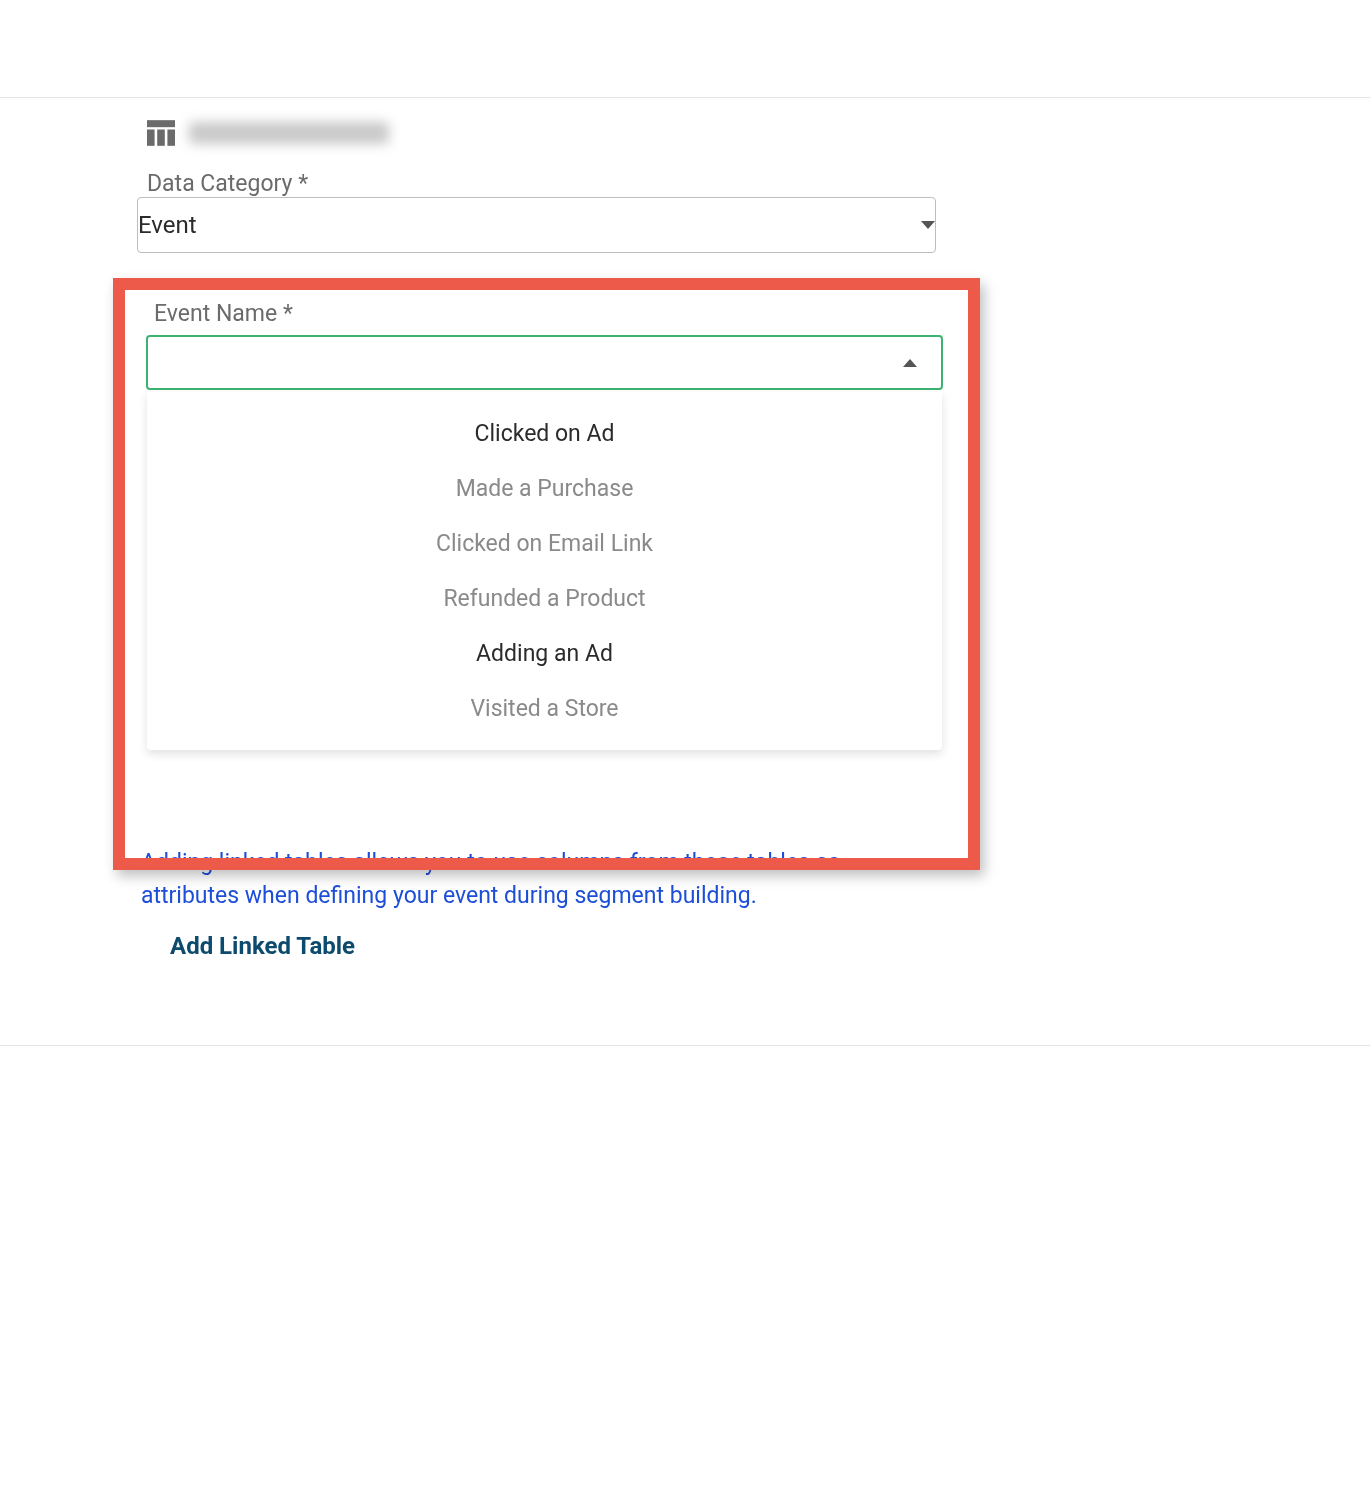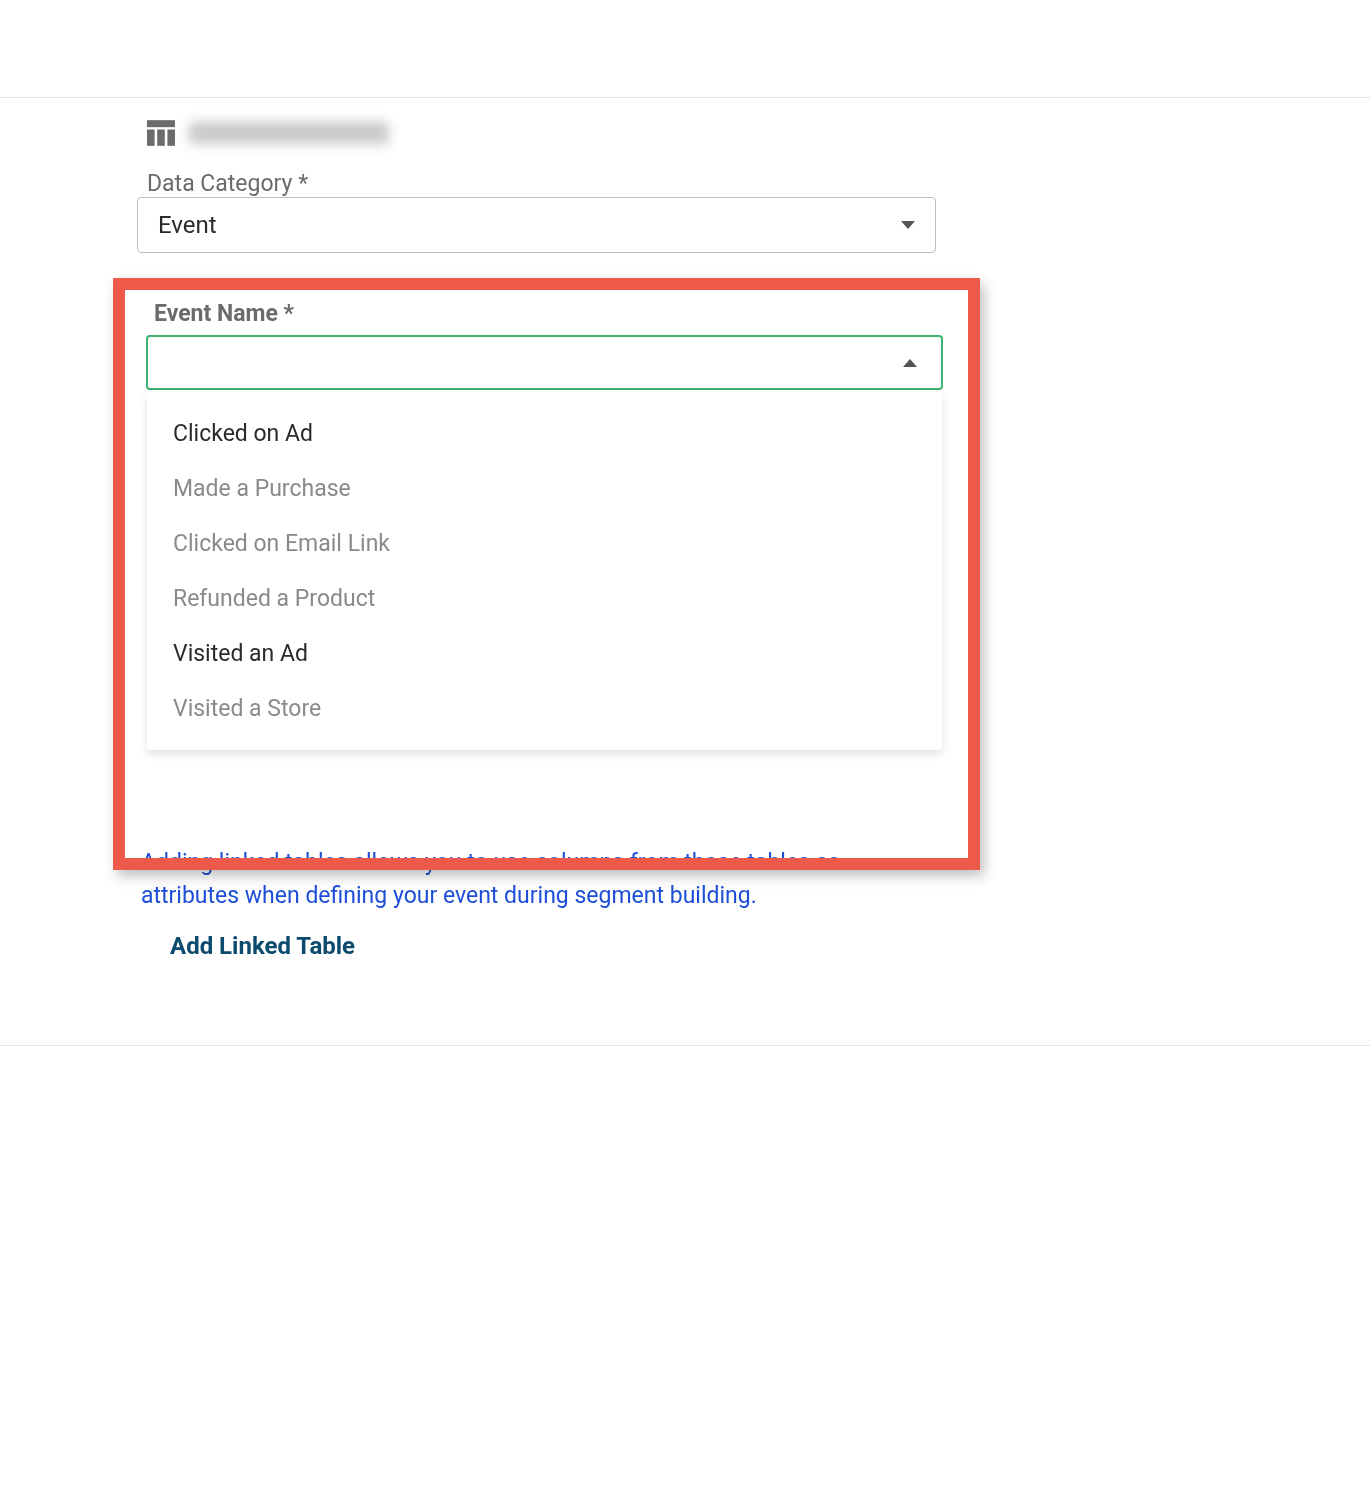--- a/index.html
+++ b/index.html
@@ -49,21 +49,21 @@
       margin-left: 10px;
     }
     .select-box {
       width: 799px;
       height: 56px;
       border: 1px solid #bdbdbd;
       border-radius: 4px;
       display: flex;
       align-items: center;
       justify-content: space-between;
-      padding: 0 20px;
+      padding: 0 0;
       background: #fff;
       cursor: pointer;
       margin-bottom: 30px;
     }
     .select-box span {
       font-size: 24px;
       color: #2b2b2b;
     }
     .caret-down {
       width: 0; height: 0;
@@ -93,21 +93,20 @@
       top: 300px;
       left: 146px;
       width: 800px;
       z-index: 10;
     }
     .event-name-label {
       font-size: 23px;
       color: #6b6b6b;
       margin-bottom: 8px;
       margin-left: 8px;
-      font-weight: bold;
     }
     .event-select {
       width: 797px;
       height: 55px;
       border: 2px solid #3cb371;
       border-radius: 4px;
       display: flex;
       align-items: center;
       justify-content: flex-end;
       padding: 0 24px;
@@ -121,20 +120,21 @@
       box-shadow: 0 4px 10px rgba(0,0,0,0.12);
       padding: 14px 0;
       margin-top: 2px;
       margin-left: 1px;
     }
     .dropdown-option {
       padding: 14px 26px;
       font-size: 23px;
       color: #8a8a8a;
       cursor: pointer;
+      text-align: center;
     }
     .dropdown-option.emph {
       color: #2b2b2b;
     }
     .below-text {
       position: absolute;
       top: 846px;
       left: 141px;
       width: 800px;
       font-size: 23px;
@@ -188,21 +188,21 @@
 <div class="event-name-section">
   <div class="event-name-label">Event Name *</div>
   <div class="event-select">
     <div class="caret-up"></div>
   </div>
   <div class="dropdown-panel" id="dropdown-panel">
       <div class="dropdown-option emph">Clicked on Ad</div>
       <div class="dropdown-option">Made a Purchase</div>
       <div class="dropdown-option">Clicked on Email Link</div>
       <div class="dropdown-option">Refunded a Product</div>
-      <div class="dropdown-option emph">Visited an Ad</div>
+      <div class="dropdown-option emph">Adding an Ad</div>
       <div class="dropdown-option">Visited a Store</div>
     </div>
 </div>
 
 <div class="below-text">Adding linked tables allows you to use columns from those tables as attributes when defining your event during segment building.</div>
 
 <div class="add-linked">Add Linked Table</div>
 
 <div class="bottom-divider"></div>
 

